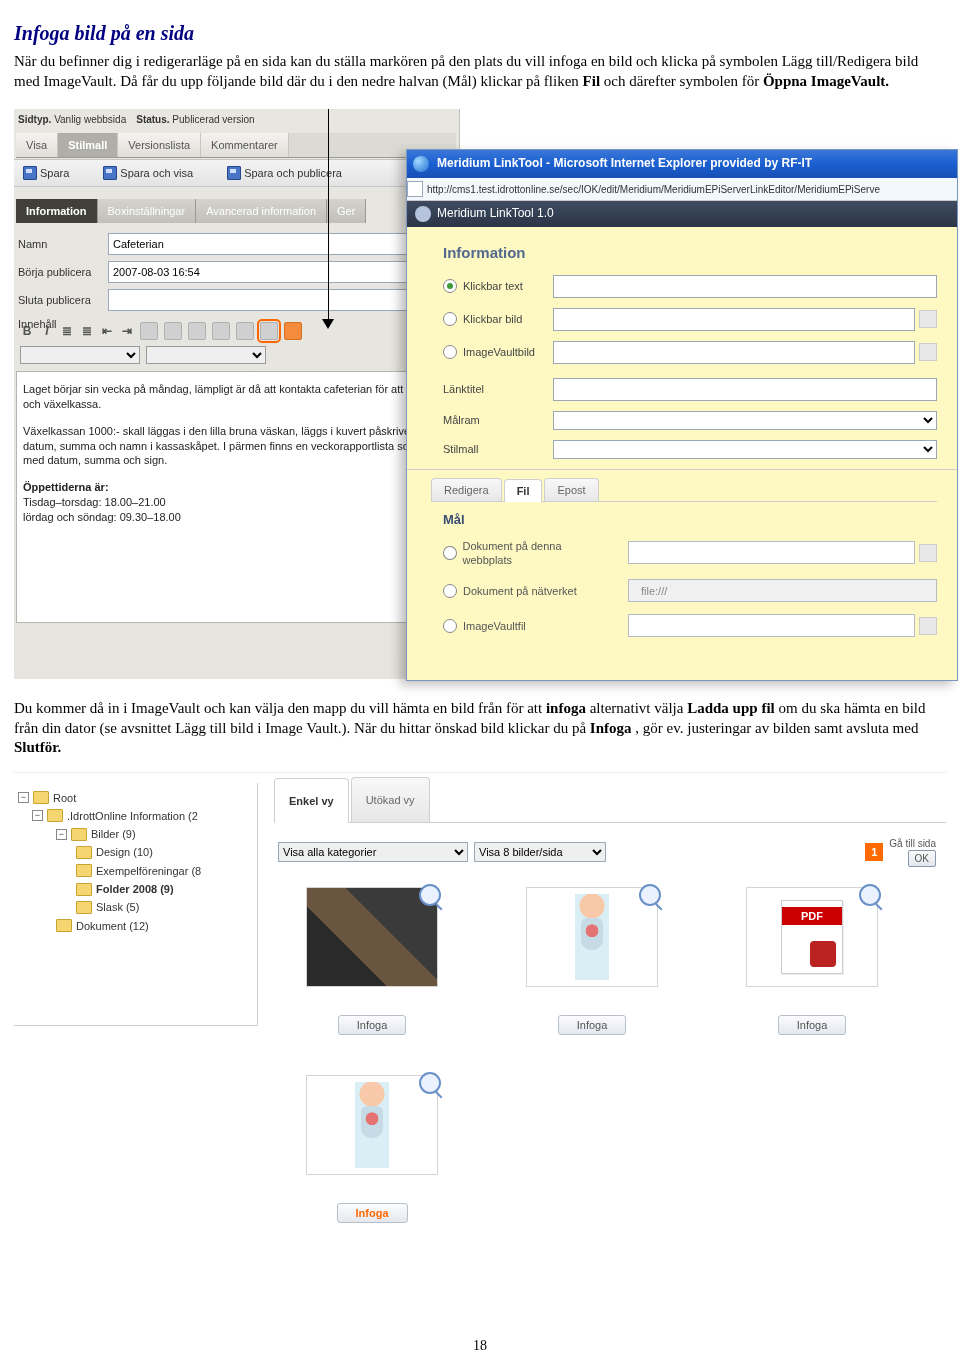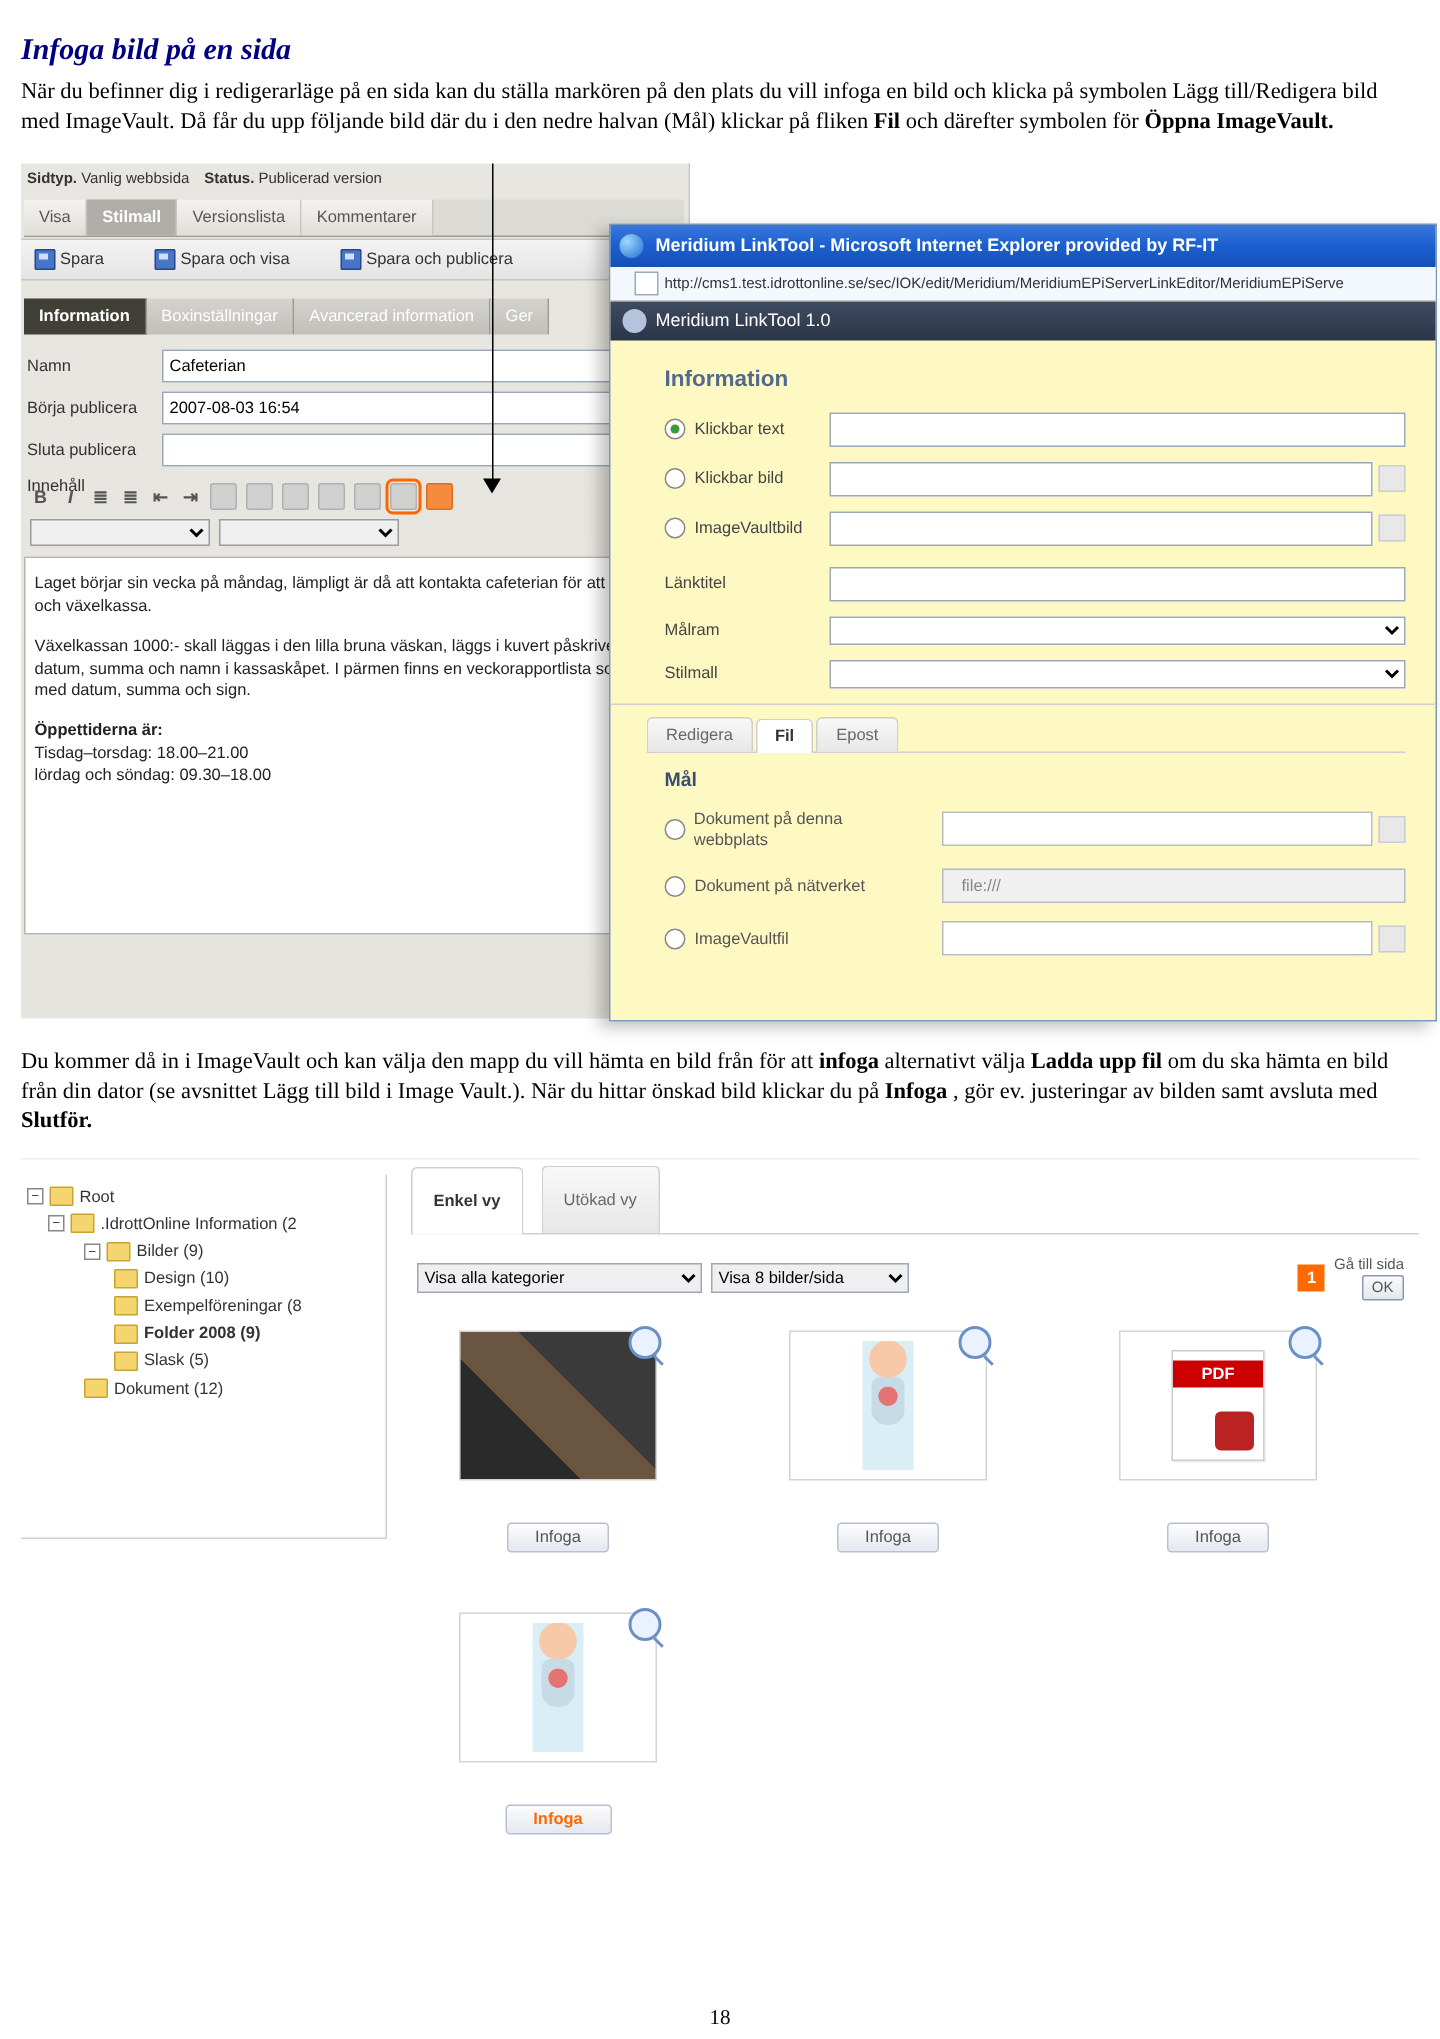--- a/index.html
+++ b/index.html
@@ -138,21 +138,21 @@
     background: linear-gradient(#3b77d8,#1a5fd0,#174fb5);
     color:#fff; display:flex; align-items:center; gap:8px;
     padding:0 6px; font-size:12px; font-weight:bold;
   }
   .win-title .globe {
     width:16px; height:16px; border-radius:50%;
     background: radial-gradient(circle at 5px 5px,#a0d8ff,#1f6fd0);
   }
   .linktool .addr {
     height: 22px; display:flex; align-items:center;
-    border-bottom:1px solid #c8c8c8; padding:0 16px;
+    border-bottom:1px solid #c8c8c8; padding:0 0;
     background:#f3f7fe; font-size:10px; color:#333;
   }
   .addr .addricon { width:14px; height:14px; border:1px solid #9ab; background:#fff; margin-right:4px; }
   .lt-toolbar {
     height: 26px; background: linear-gradient(#3f4b60,#2a3548);
     color:#fff; display:flex; align-items:center; padding:0 8px;
     font-size:12px; gap:6px;
   }
   .lt-toolbar .chain { width:16px; height:16px; border-radius:50%; background:#b6c3dc; }
   .lt-body {
@@ -209,21 +209,21 @@
   .tree-item .lbl { font-size:11px; color:#333; }
 
   .iv-right {
     position:absolute; left:260px; top:4px; right:0; height:460px;
   }
   .iv-tabs { display:flex; border-bottom:1px solid #cfcfcf; }
   .iv-tabs span {
     padding:15px 14px; font-size:11px; color:#666;
     background:linear-gradient(#f8f8f8,#e7e7e7);
     border:1px solid #cfcfcf; border-bottom:none; border-radius:4px 4px 0 0;
-    margin-right:12px;
+    margin-right:2px;
   }
   .iv-tabs span.on { font-weight:bold; color:#333; background:#fff; position:relative; top:1px; }
   .iv-filters { display:flex; align-items:center; gap:6px; margin:14px 0 14px 4px; }
   .iv-filters select { height:20px; border:1px solid #9ba8b8; font-size:11px; }
   .pager { margin-left:auto; display:flex; align-items:center; gap:6px; padding-right:10px; }
   .pg-cur { width:18px; height:18px; background:#ff6a00; color:#fff; font-weight:bold; display:flex; align-items:center; justify-content:center; font-size:11px; }
   .goto { display:flex; flex-direction:column; align-items:flex-end; font-size:10px; color:#555; }
   .ok-btn { border:1px solid #8a98ad; background:linear-gradient(#fafafa,#e3e7ee); padding:1px 6px; font-size:10px; border-radius:2px; }
   .thumbs { display:flex; gap:40px; flex-wrap:wrap; padding:6px 8px; }
   .thumb-card { width:180px; display:flex; flex-direction:column; align-items:center; }

